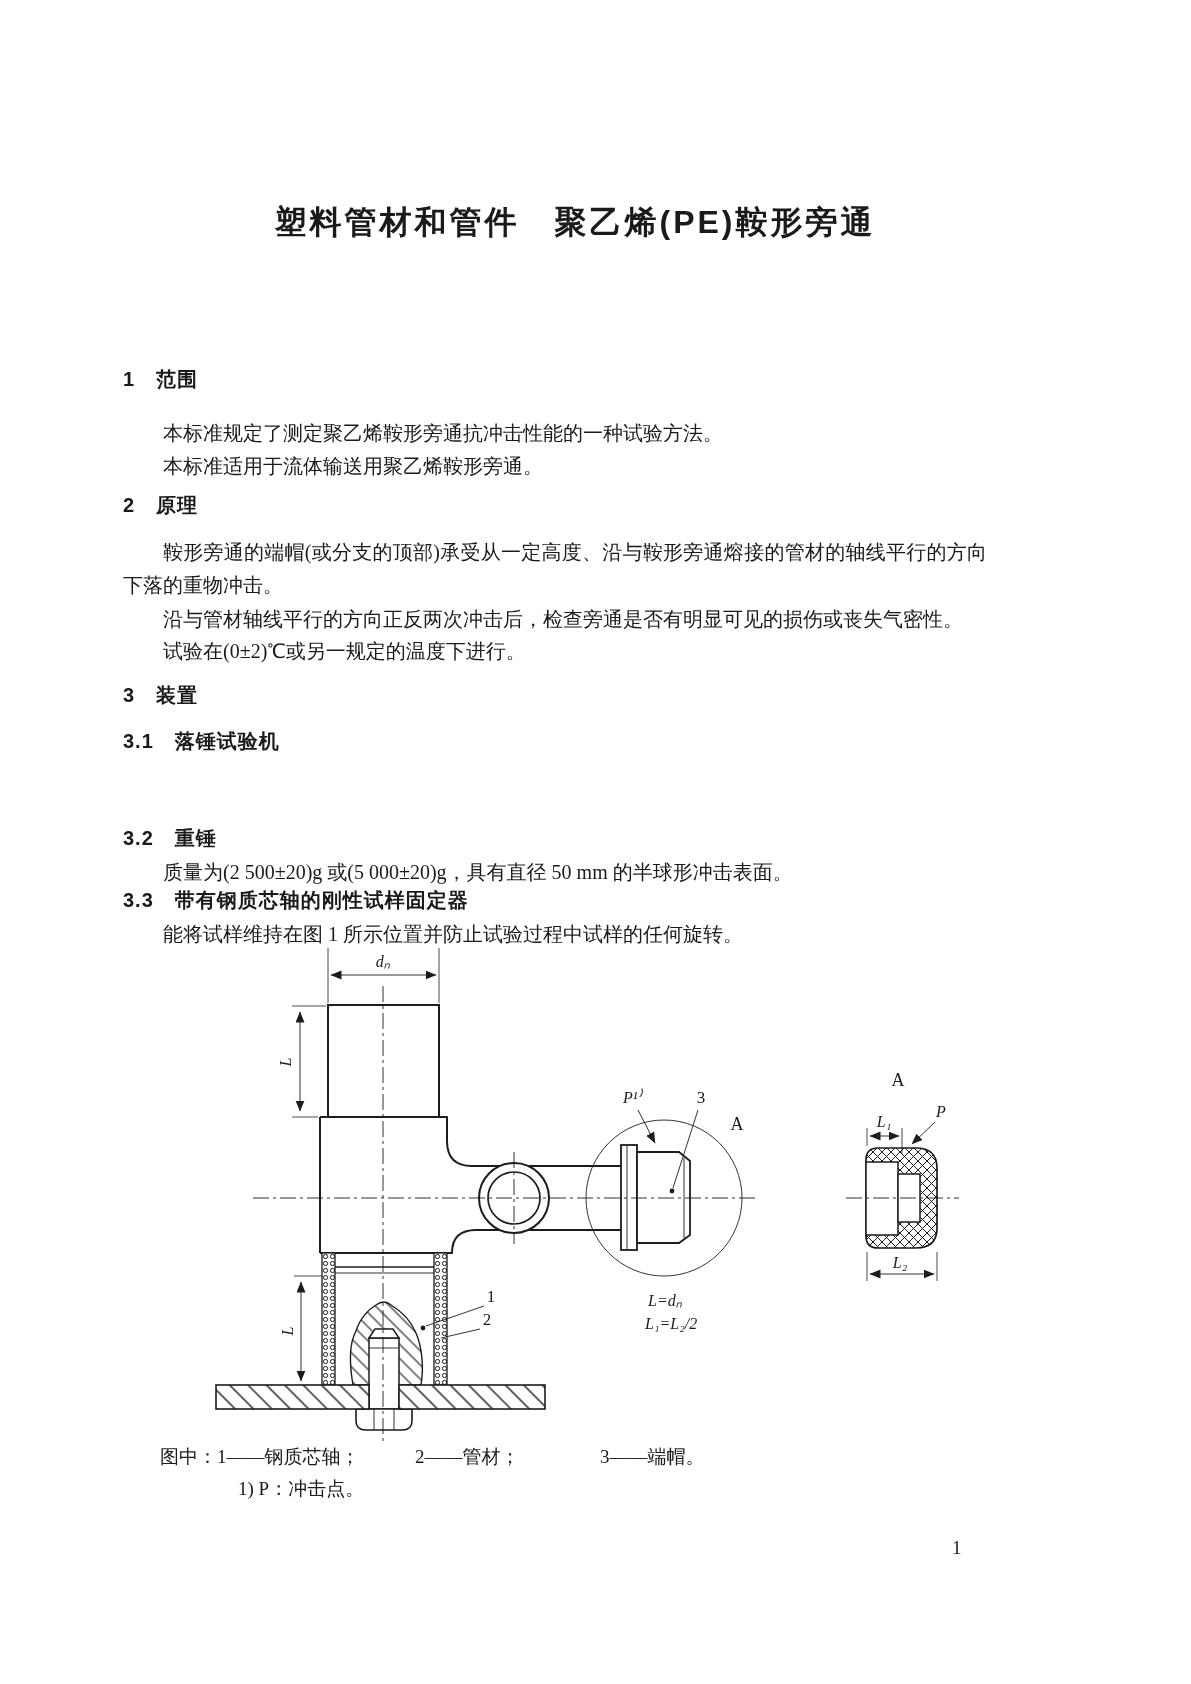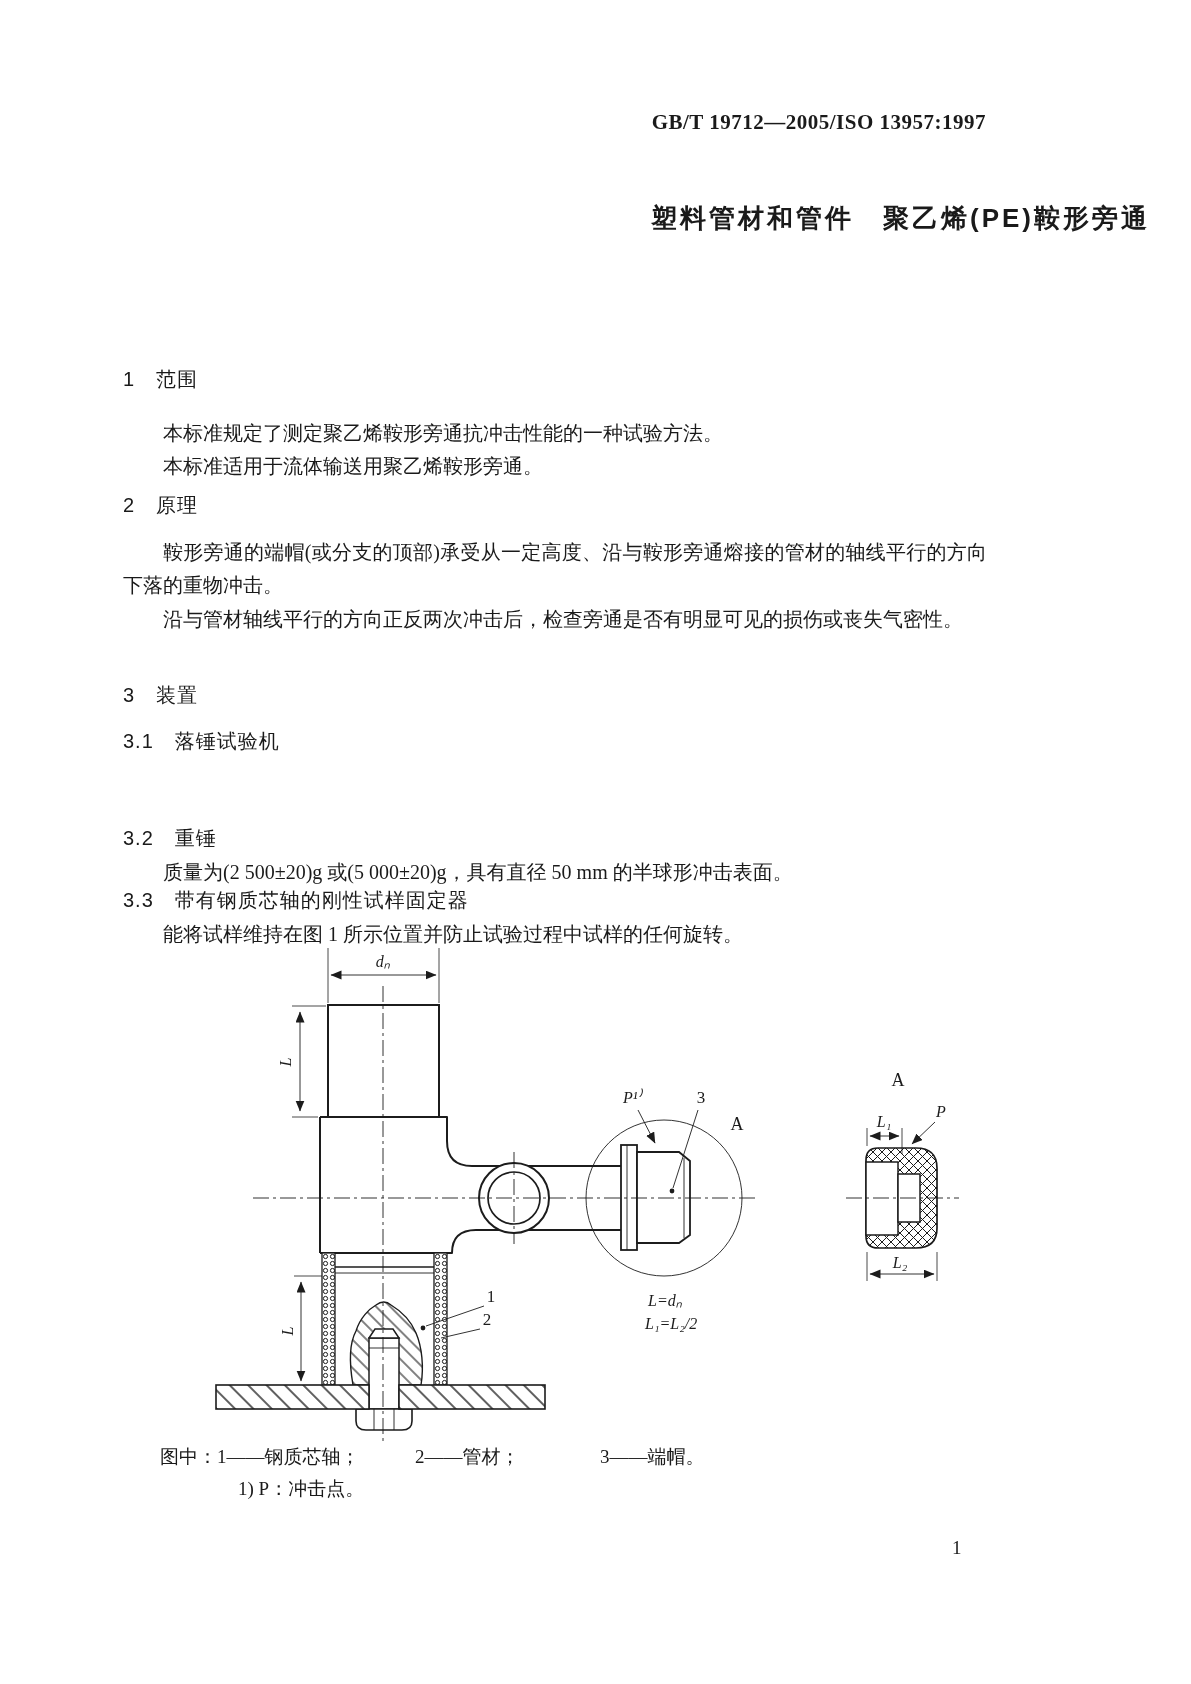--- a/index.html
+++ b/index.html
@@ -1,24 +1,24 @@
 <!DOCTYPE html>
 <html><head>
 <meta charset="utf-8">
 <style>
   html,body{margin:0;padding:0;background:#ffffff;}
   .page{position:relative;width:1191px;height:1684px;background:#fff;color:#1a1a1a;
         font-family:"Liberation Serif",serif;overflow:hidden;}
   .abs{position:absolute;}
   .header{top:110px;right:205px;font-weight:bold;font-size:21px;letter-spacing:.5px;
           font-family:"Liberation Serif",serif;}
-  .title{left:0;width:1150px;text-align:right;font-weight:bold;font-size:26px;
+  .title{left:0;width:1150px;text-align:center;font-weight:bold;font-size:32px;
          letter-spacing:3px;font-family:"Liberation Sans",sans-serif;}
   .t1{top:201px;} .t2{top:250px;}
-  .h2{left:123px;font-size:20px;font-weight:normal;font-family:"Liberation Sans",sans-serif;
+  .h2{left:123px;font-size:20px;font-weight:bold;font-family:"Liberation Sans",sans-serif;
       letter-spacing:1px;}
   .para{left:123px;width:864px;font-size:20px;line-height:33px;text-align:justify;}
   .ind{text-indent:2em;}
   .legend{font-size:19px;}
   .figtitle{left:20px;width:1110px;text-align:center;font-size:21px;font-weight:bold;
             font-family:"Liberation Sans",sans-serif;letter-spacing:2px;}
   .pagenum{font-size:19px;}
   
   svg .outline{fill:none;stroke:#1c1c1c;stroke-width:2;stroke-linejoin:round;}
   svg .mid{fill:none;stroke:#1c1c1c;stroke-width:1.6;stroke-linejoin:round;}
@@ -29,31 +29,31 @@
   svg text{fill:#1c1c1c;}
   svg .dimtext{font:italic 16px "Liberation Serif",serif;}
   svg .numtext{font:17px "Liberation Serif",serif;}
   svg .atext{font:18px "Liberation Serif",serif;}
 </style>
 </head>
 <body>
 
 <div class="page">
 
-  <div class="abs header">GB/T 19712—2005/ISO 13957:1997</div>
 
   <div class="abs title t1">塑料管材和管件　聚乙烯(PE)鞍形旁通</div>
 
   <div class="abs h2" style="top:366px">1　范围</div>
   <div class="abs para ind" style="top:417px">本标准规定了测定聚乙烯鞍形旁通抗冲击性能的一种试验方法。</div>
   <div class="abs para ind" style="top:450px">本标准适用于流体输送用聚乙烯鞍形旁通。</div>
 
   <div class="abs h2" style="top:492px">2　原理</div>
   <div class="abs para ind" style="top:536px">鞍形旁通的端帽(或分支的顶部)承受从一定高度、沿与鞍形旁通熔接的管材的轴线平行的方向下落的重物冲击。</div>
   <div class="abs para ind" style="top:603px">沿与管材轴线平行的方向正反两次冲击后，检查旁通是否有明显可见的损伤或丧失气密性。</div>
+  <div class="abs para ind" style="top:635px">试验在(0±2)℃或另一规定的温度下进行。</div>
 
   <div class="abs h2" style="top:682px">3　装置</div>
   <div class="abs h2" style="top:728px">3.1　落锤试验机</div>
   <div class="abs h2" style="top:825px">3.2　重锤</div>
   <div class="abs para ind" style="top:856px">质量为(2 500±20)g 或(5 000±20)g，具有直径 50 mm 的半球形冲击表面。</div>
   <div class="abs h2" style="top:887px">3.3　带有钢质芯轴的刚性试样固定器</div>
   <div class="abs para ind" style="top:918px">能将试样维持在图 1 所示位置并防止试验过程中试样的任何旋转。</div>
 
   <svg class="abs" style="left:140px;top:930px" width="880" height="515" viewBox="140 930 880 515">
     <defs>

